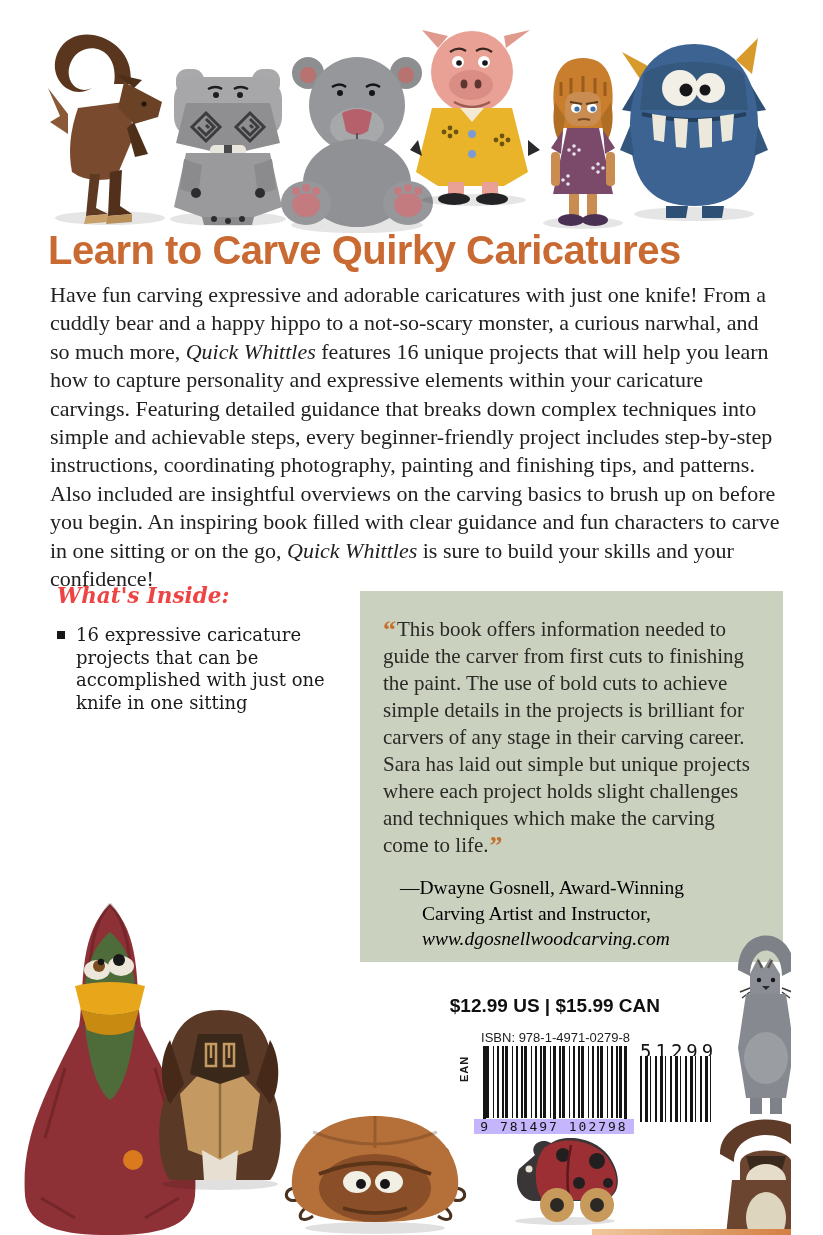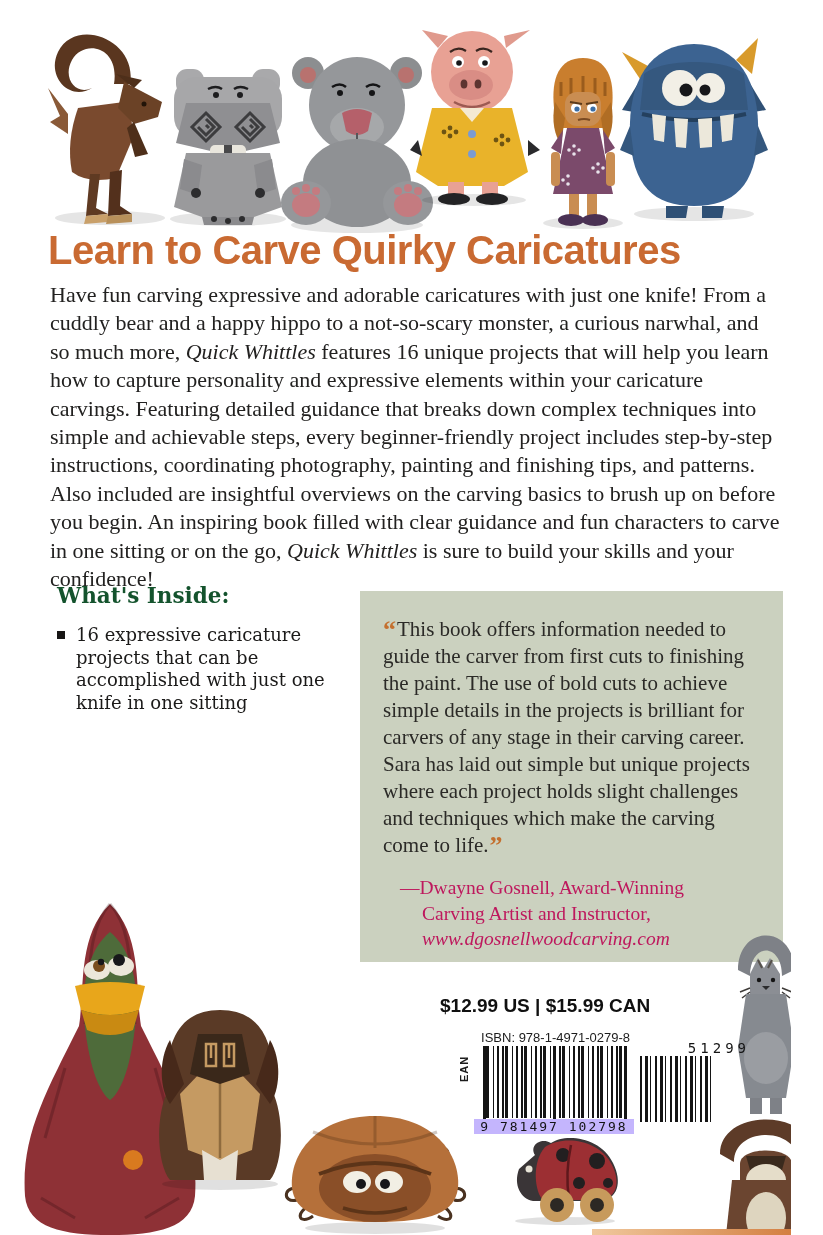--- a/index.html
+++ b/index.html
@@ -6,50 +6,50 @@
   .cover{position:relative;width:791px;height:1235px;background:#ffffff;overflow:hidden;
          font-family:"Liberation Serif",serif;}
   .abs{position:absolute;}
   
   .headline{left:48px;top:228px;width:740px;font-family:"Liberation Sans",sans-serif;
             font-weight:bold;font-size:40px;letter-spacing:-0.5px;color:#c96a32;}
   .intro{left:50px;top:281px;width:730px;font-size:22px;line-height:28.4px;color:#222120;}
   .intro .it{font-style:italic;}
   
   .wi-head{left:57px;top:583px;font-family:"DejaVu Serif",serif;font-weight:bold;
-           font-size:21.5px;color:#14532d;}
+           font-size:21.5px;color:#ef4444;font-style:italic;}
   .wi-list{left:57px;top:624px;width:300px;font-family:"DejaVu Serif",serif;
            font-size:18px;line-height:22.5px;color:#1b1a19;}
   .wi-item{position:relative;padding-left:19px;margin-bottom:20px;}
   .wi-item .sq{position:absolute;left:0;top:7px;width:8px;height:8px;background:#171615;}
   
   .quote-box{left:360px;top:591px;width:423px;height:371px;background:#cbd1bf;}
   .quote-text{padding:25px 20px 0 23px;font-size:21px;line-height:27px;color:#2b2a27;}
   .qmark{color:#c4702f;font-weight:bold;font-size:26px;line-height:0;}
   .qopen{vertical-align:-2px;margin-right:1px;}
   .qclose{vertical-align:-2px;margin-left:1px;}
-  .attr{padding-left:62px;margin-top:16px;font-size:19.5px;line-height:25.5px;color:#be185d;}
+  .attr{padding-left:62px;margin-top:16px;font-size:19.5px;line-height:25.5px;color:#000000;}
   .attr .l1{margin-left:-22px;}
   .attr .l3{font-style:italic;}
   
-  .price{left:440px;top:995px;width:220px;text-align:left;font-family:"Liberation Sans",sans-serif;
+  .price{left:440px;top:995px;width:220px;text-align:right;font-family:"Liberation Sans",sans-serif;
          font-weight:bold;font-size:19px;color:#101010;}
   .isbn-label{left:478px;top:1030px;width:155px;text-align:center;
               font-family:"Liberation Sans",sans-serif;font-size:13px;color:#1c1c1c;}
   .ean{left:458px;top:1048px;font-family:"Liberation Sans",sans-serif;font-size:11px;
        font-weight:bold;color:#1c1c1c;transform:rotate(-90deg) translate(-34px,0);
        transform-origin:left top;letter-spacing:1px;}
   .bars-main{left:483px;top:1046px;width:144px;height:72px;
     background:repeating-linear-gradient(90deg,#141414 0 2px,#fff 2px 3px,#141414 3px 6px,
                #fff 6px 10px,#141414 10px 11px,#fff 11px 14px,#141414 14px 16px,#fff 16px 19px);}
   .guard{position:absolute;top:1046px;width:3px;height:84px;background:#141414;}
   .digits-main{left:474px;top:1119px;width:160px;text-align:center;background:#c4b5fd;
                font-family:"DejaVu Sans Mono",monospace;font-size:13px;letter-spacing:2px;color:#141414;}
-  .addon-digits{left:640px;top:1040px;width:74px;text-align:right;
-                font-family:"DejaVu Sans Mono",monospace;font-size:14px;letter-spacing:4px;color:#141414;margin-left:36px;}
+  .addon-digits{left:640px;top:1040px;width:74px;text-align:left;
+                font-family:"DejaVu Sans Mono",monospace;font-size:19px;letter-spacing:4px;color:#141414;}
   .bars-addon{left:640px;top:1056px;width:72px;height:66px;
     background:repeating-linear-gradient(90deg,#141414 0 2px,#fff 2px 5px,#141414 5px 8px,
                #fff 8px 10px,#141414 10px 11px,#fff 11px 15px);}
   
   .publisher{left:284px;top:1004px;width:174px;text-align:center;}
   .pub-name{font-family:"Liberation Serif",serif;font-variant:small-caps;font-size:31px;
             letter-spacing:1px;color:#141414;line-height:30px;}
   .pub-sub{font-family:"Liberation Serif",serif;text-transform:uppercase;font-size:13px;
            letter-spacing:7px;color:#141414;margin-top:2px;padding-left:6px;}
   

